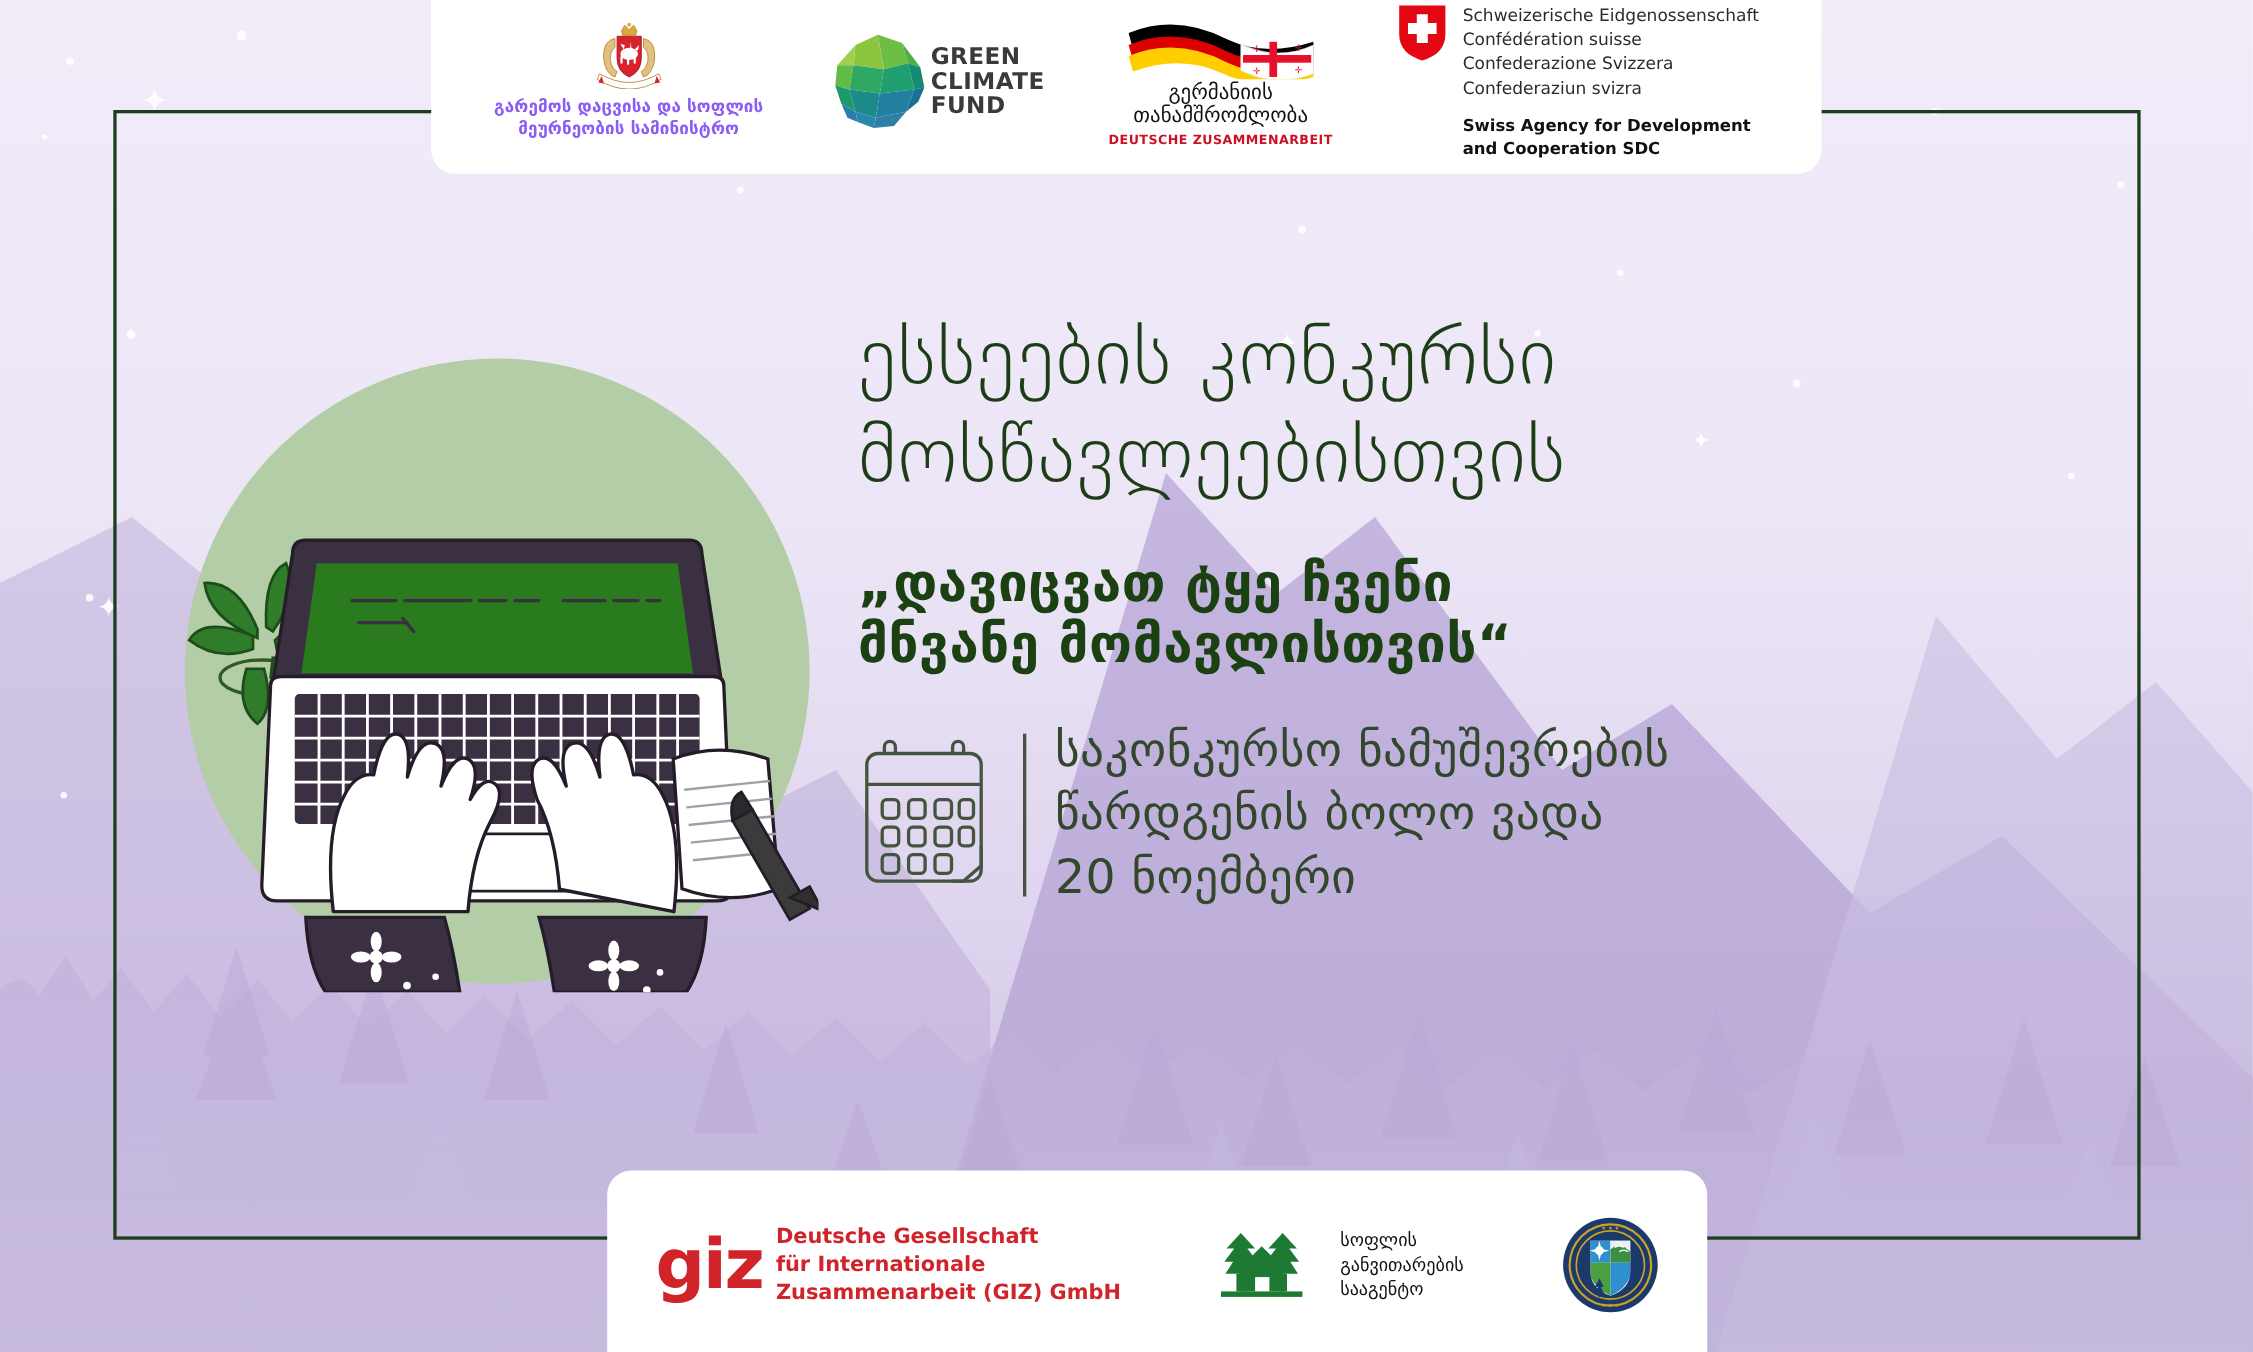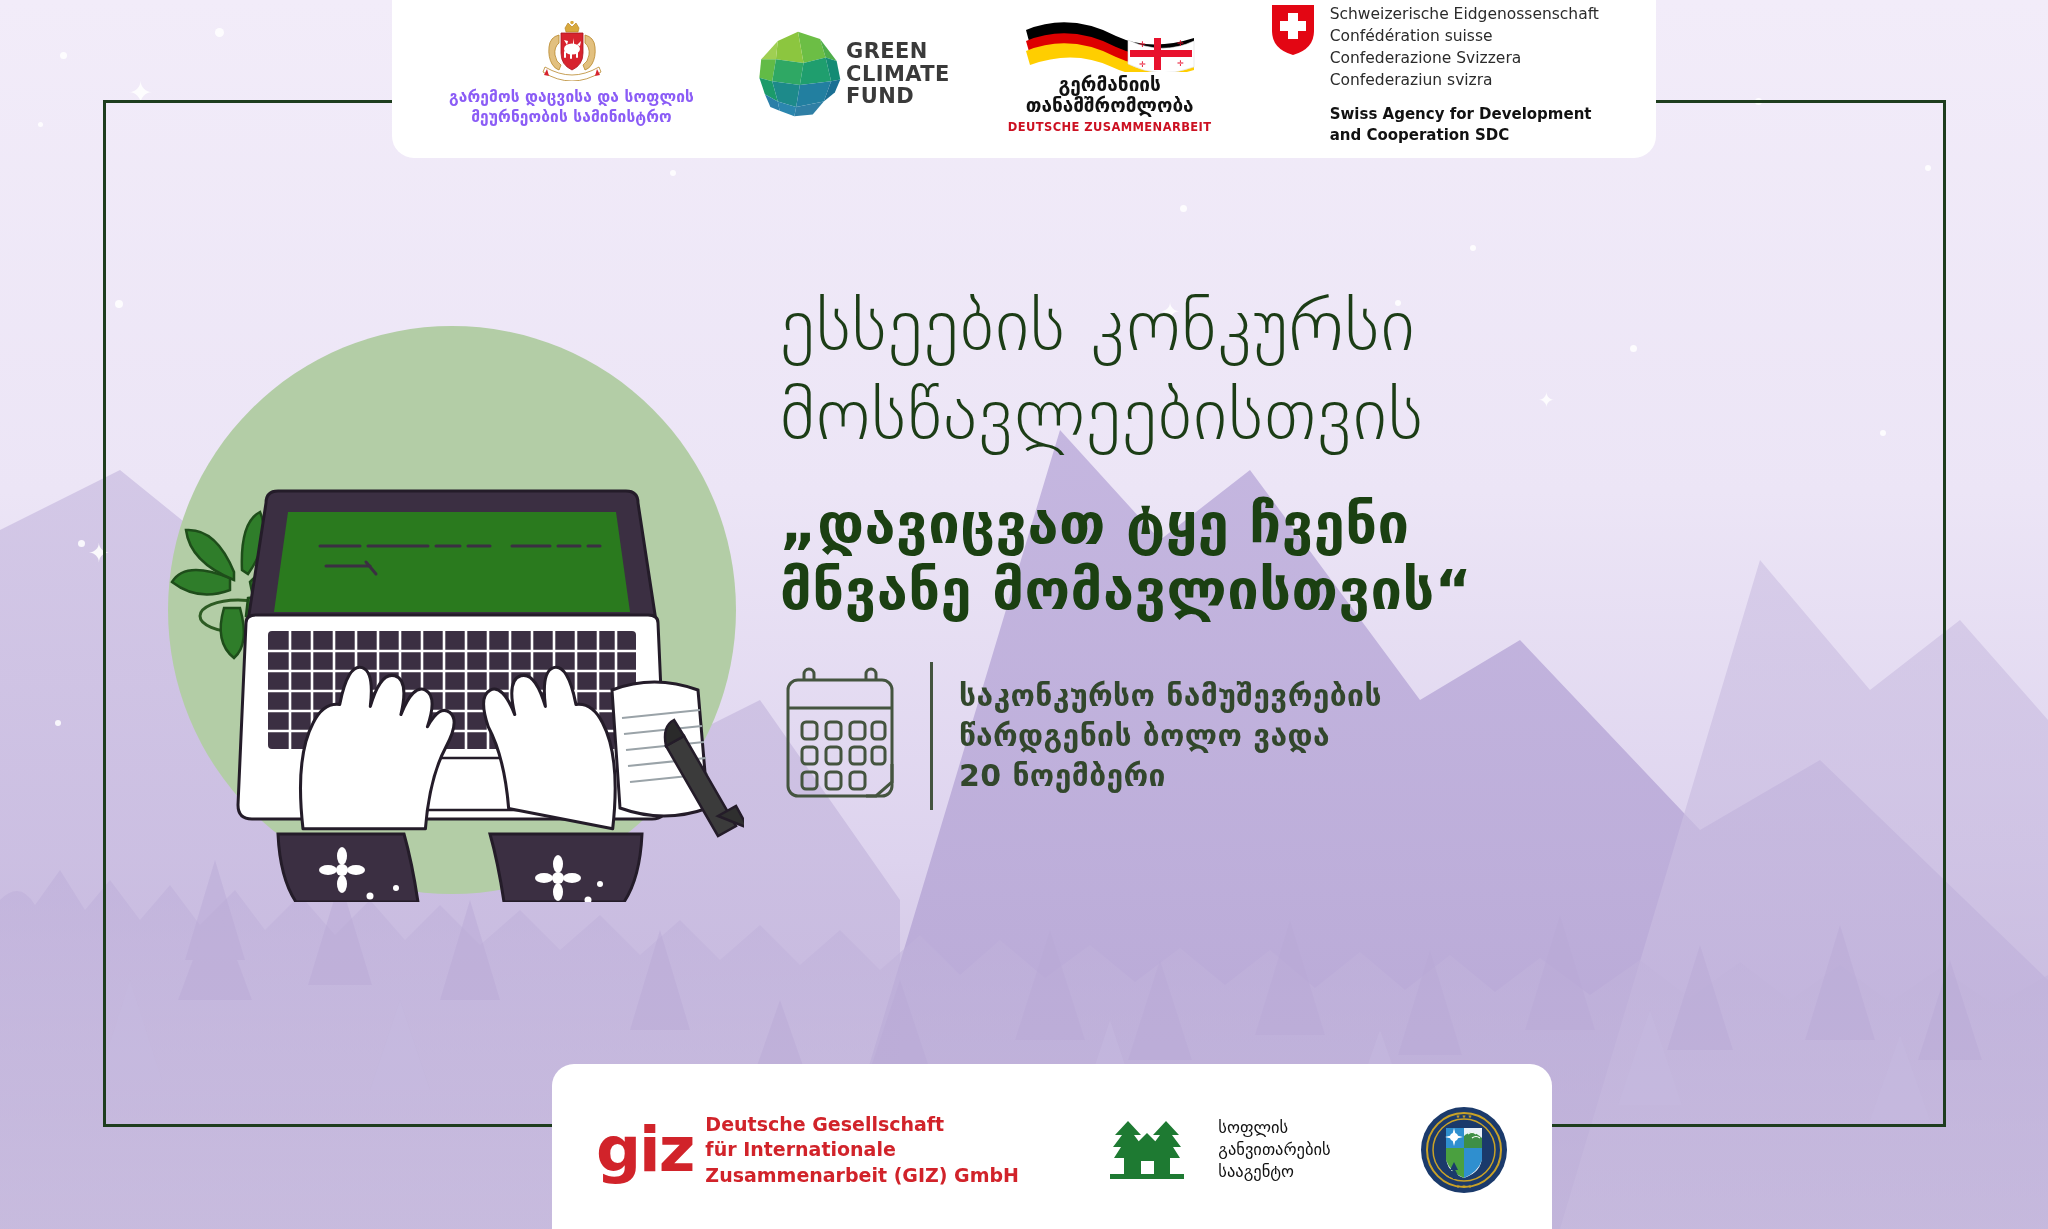--- a/index.html
+++ b/index.html
@@ -49,21 +49,21 @@
     line-height: 1.32; letter-spacing: .1px; white-space: pre-line;
   }
 
   .gcf-logo { display: flex; align-items: center; gap: 2px; }
   .gcf-text {
     font-size: 21px; font-weight: bold; color: #3a3a3a;
     line-height: 1.08; letter-spacing: .4px; white-space: pre-line;
   }
 
   .de-logo { display:flex; flex-direction:column; align-items:center; gap:2px; }
-  .de-ka { font-size: 19px; font-weight: bold; color:#111; line-height:1.1; text-align:center; white-space: pre-line;}
+  .de-ka { font-size: 19px; font-weight: normal; color:#111; line-height:1.1; text-align:center; white-space: pre-line;}
   .de-de { font-size: 11.5px; font-weight: bold; color:#cc1122; letter-spacing:.4px; margin-top:3px;}
 
   .ch-logo { display:flex; align-items:flex-start; gap: 14px; }
   .ch-lines { font-size: 15.5px; color:#2b2b2b; line-height:1.42; white-space: pre-line; }
   .ch-sdc { font-size: 15px; font-weight: bold; color:#111; line-height:1.35; margin-top: 13px; white-space: pre-line;}
 
   
   .logo-card-bottom {
     position: absolute;
     left: 552px; top: 1064px;
@@ -90,31 +90,31 @@
   }
 
   
   .content { position: absolute; left: 780px; top: 280px; width: 1120px; z-index: 5; }
   .headline {
     font-family: "DejaVu Sans", "Liberation Sans", sans-serif;
     font-size: 73px; line-height: 1.22; color: #1c3d16;
     font-weight: 300; letter-spacing: 1px; white-space: pre-line;
   }
   .subtitle {
-    margin-top: 33px;
-    font-size: 56px; line-height: 1.17; color: #1b4012;
+    margin-top: 44px;
+    font-size: 48px; line-height: 1.17; color: #1b4012;
     font-weight: bold; letter-spacing: .5px; white-space: pre-line;
   }
   .deadline-row {
     margin-top: 40px; display: flex; align-items: center; gap: 26px;
   }
   .cal-icon { flex: 0 0 auto; }
   .vline { width: 3px; height: 148px; background: #44543f; flex: 0 0 auto; }
   .deadline-text {
-    font-size: 30px; line-height: 1.34; color: #32472c; font-weight: 700;
+    font-size: 43px; line-height: 1.34; color: #32472c; font-weight: 400;
     letter-spacing: .4px; white-space: pre-line;
   }
 </style>
 </head>
 <body>
 
 <div id="poster">
 
   <svg class="bg-layer" viewBox="0 0 2048 1229" preserveAspectRatio="none">
     <defs>

